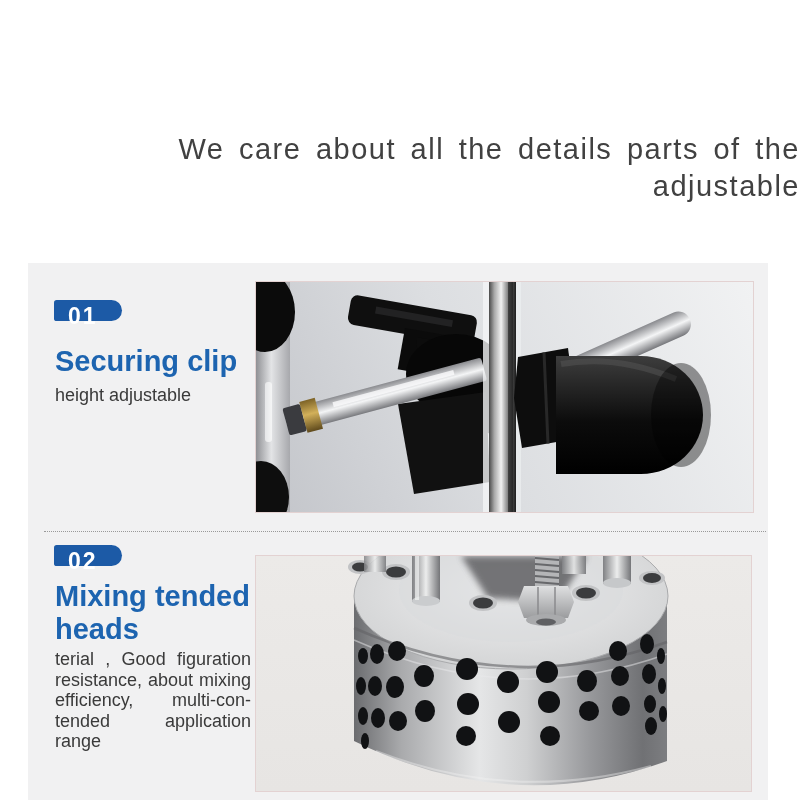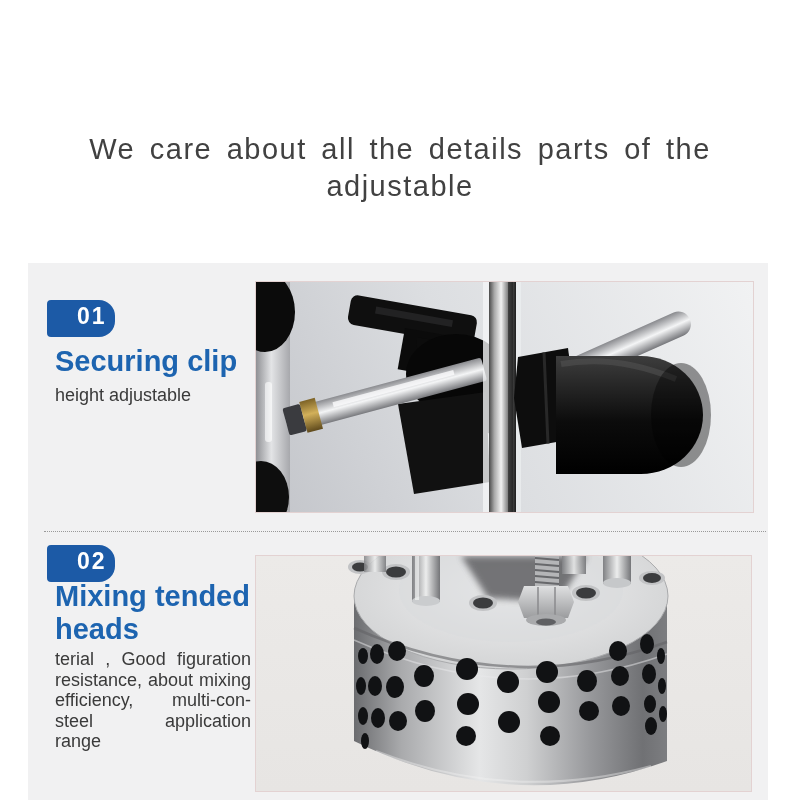--- a/index.html
+++ b/index.html
@@ -7,33 +7,33 @@
     --title-blue:#1d64b0;
     --panel-bg:#f1f1f2;
     --text-dark:#3a3a3a;
   }
   html,body{margin:0;padding:0;background:#ffffff;}
   .canvas{
     position:relative;width:800px;height:800px;background:#ffffff;overflow:hidden;
     font-family:"Liberation Sans", sans-serif;
   }
   .headline{
-    position:absolute;top:131px;left:0;width:800px;text-align:center;
+    position:absolute;top:131px;left:0;width:800px;text-align:right;
     font-size:29px;line-height:37px;color:#414141;
     letter-spacing:1.5px;word-spacing:5px;font-weight:400;
   }
   .panel{
     position:absolute;left:28px;top:263px;width:740px;height:537px;
     background:var(--panel-bg);
   }
   .badge{
-    position:absolute;left:19px;width:68px;height:37px;
+    position:absolute;left:26px;width:68px;height:21px;
     background:var(--accent-blue);color:#ffffff;
     font-weight:bold;font-size:23px;line-height:32px;letter-spacing:2px;
-    padding-left:30px;box-sizing:border-box;
+    padding-left:14px;box-sizing:border-box;
     border-radius:4px 16px 16px 4px;z-index:3;
   }
   .badge.b1{top:37px;}
   .badge.b2{top:282px;}
   .title{
     position:absolute;left:27px;width:240px;margin:0;
     color:var(--title-blue);font-weight:bold;font-size:29px;line-height:33px;
     z-index:3;
   }
   .title.t1{top:82px;}
@@ -159,21 +159,21 @@
 
     <div class="badge b2">02</div>
     <h2 class="title t2">
         <div>Mixing tended</div>
         <div>heads</div>
       </h2>
     <div class="body bd2">
         <div class="jline">terial , Good figuration</div>
         <div class="jline">resistance, about mixing</div>
         <div class="jline">efficiency, multi-con-</div>
-        <div class="jline">steel application</div>
+        <div class="jline">tended application</div>
         <div>range</div>
       </div>
 
     <div class="photo p2" aria-label="Stainless steel mixing working head with rows of holes">
       <svg width="495" height="235" viewBox="0 0 495 235" xmlns="http://www.w3.org/2000/svg">
         <defs>
           <linearGradient id="bg2" x1="0" y1="0" x2="0" y2="1">
             <stop offset="0" stop-color="#eceae8"></stop>
               <stop offset="1" stop-color="#e7e5e3"></stop>
           </linearGradient>

